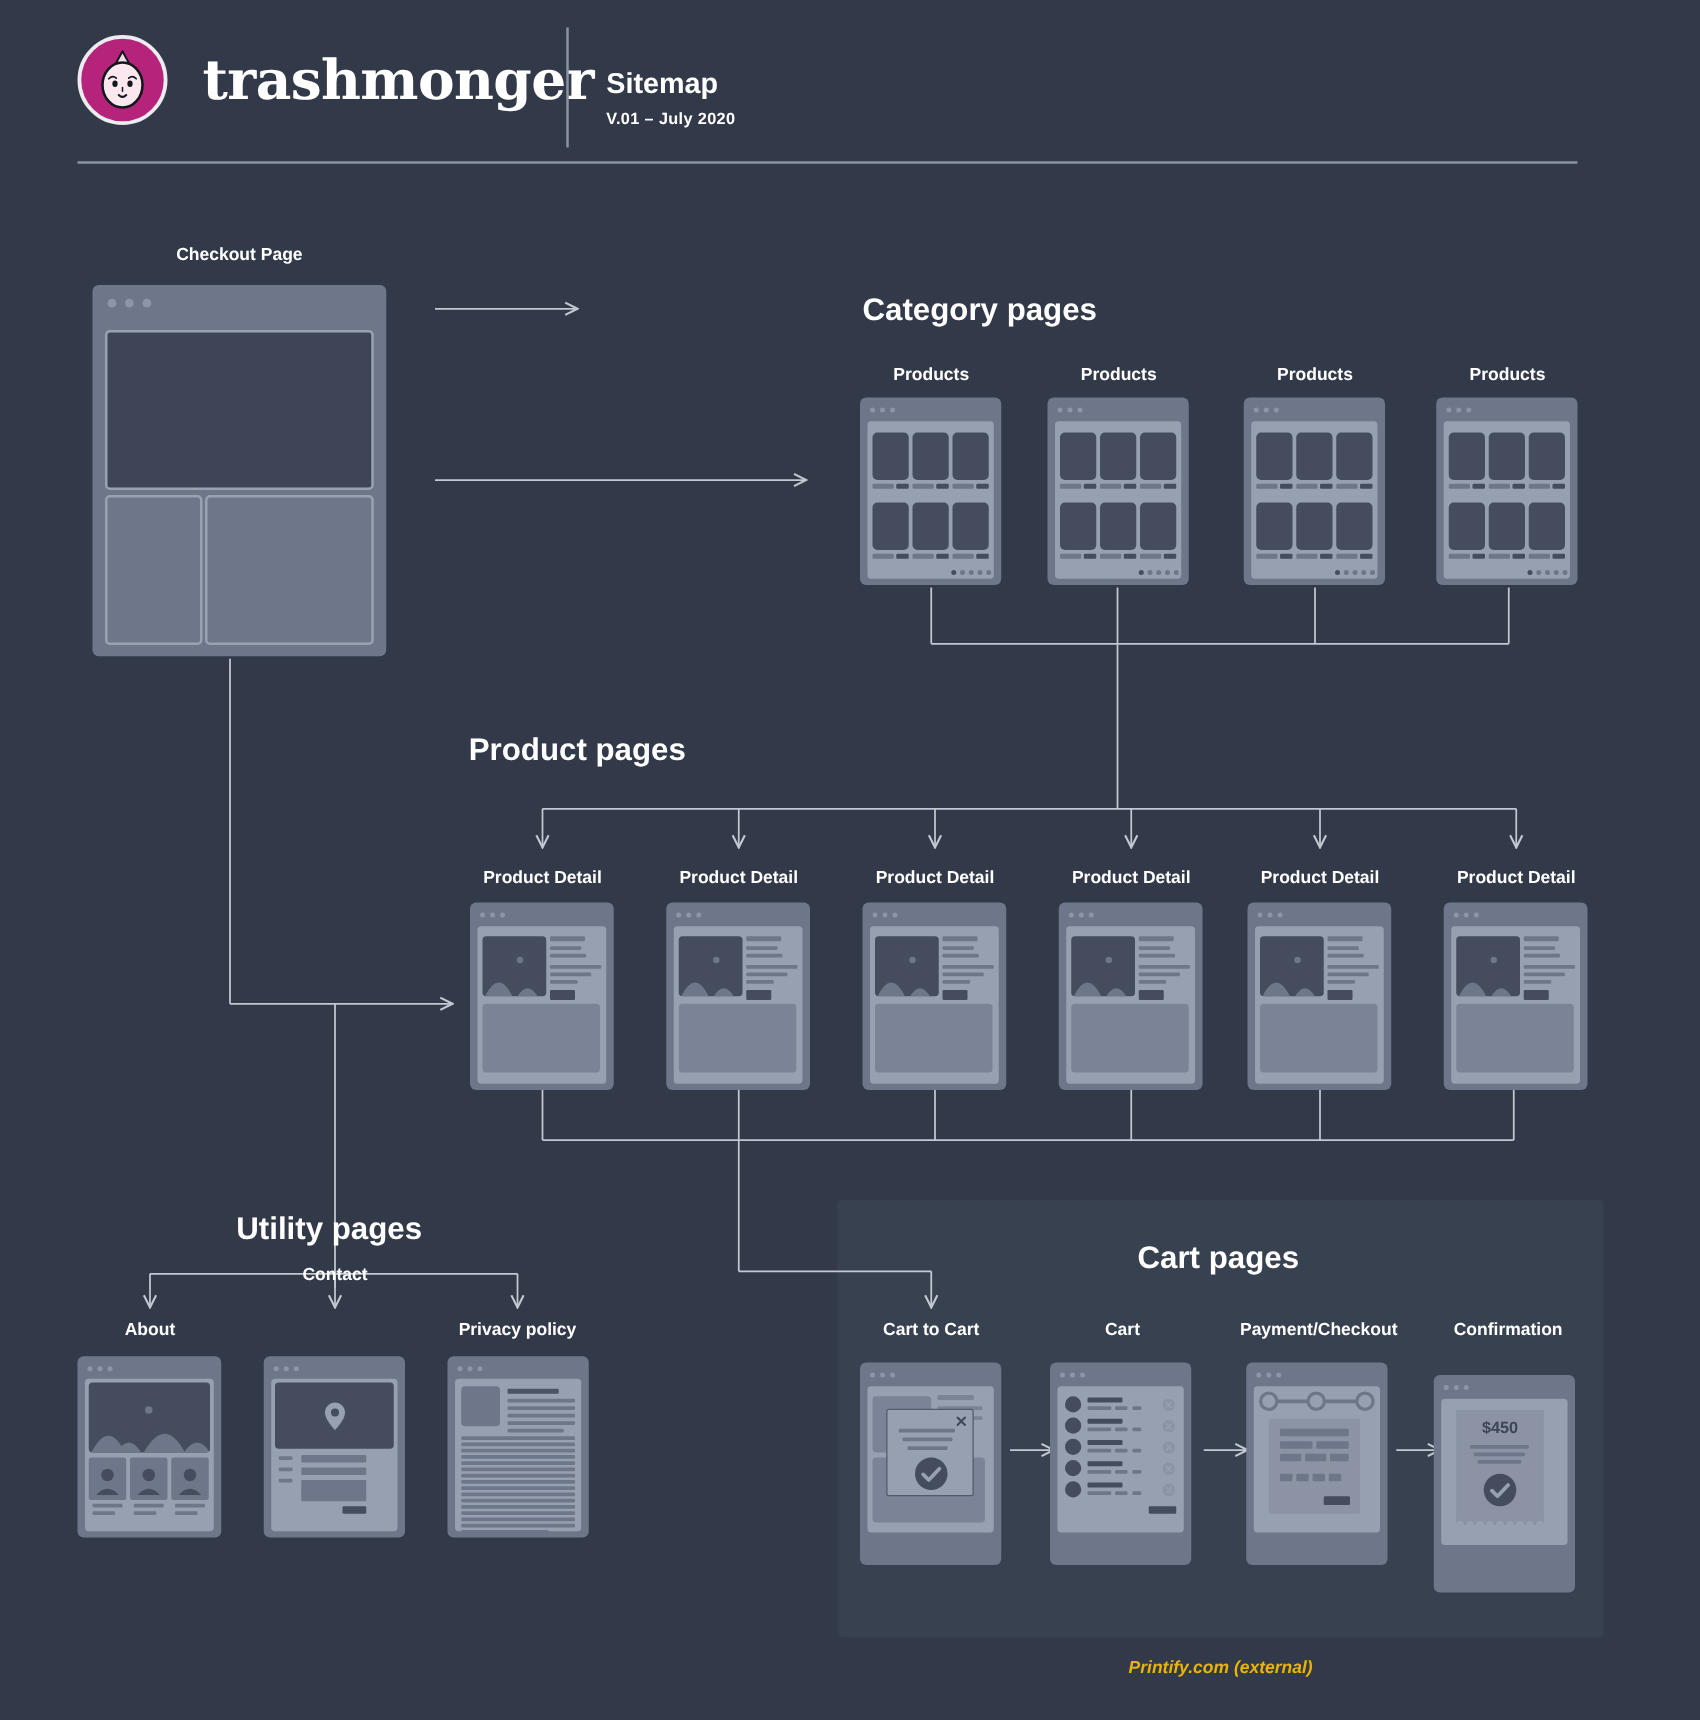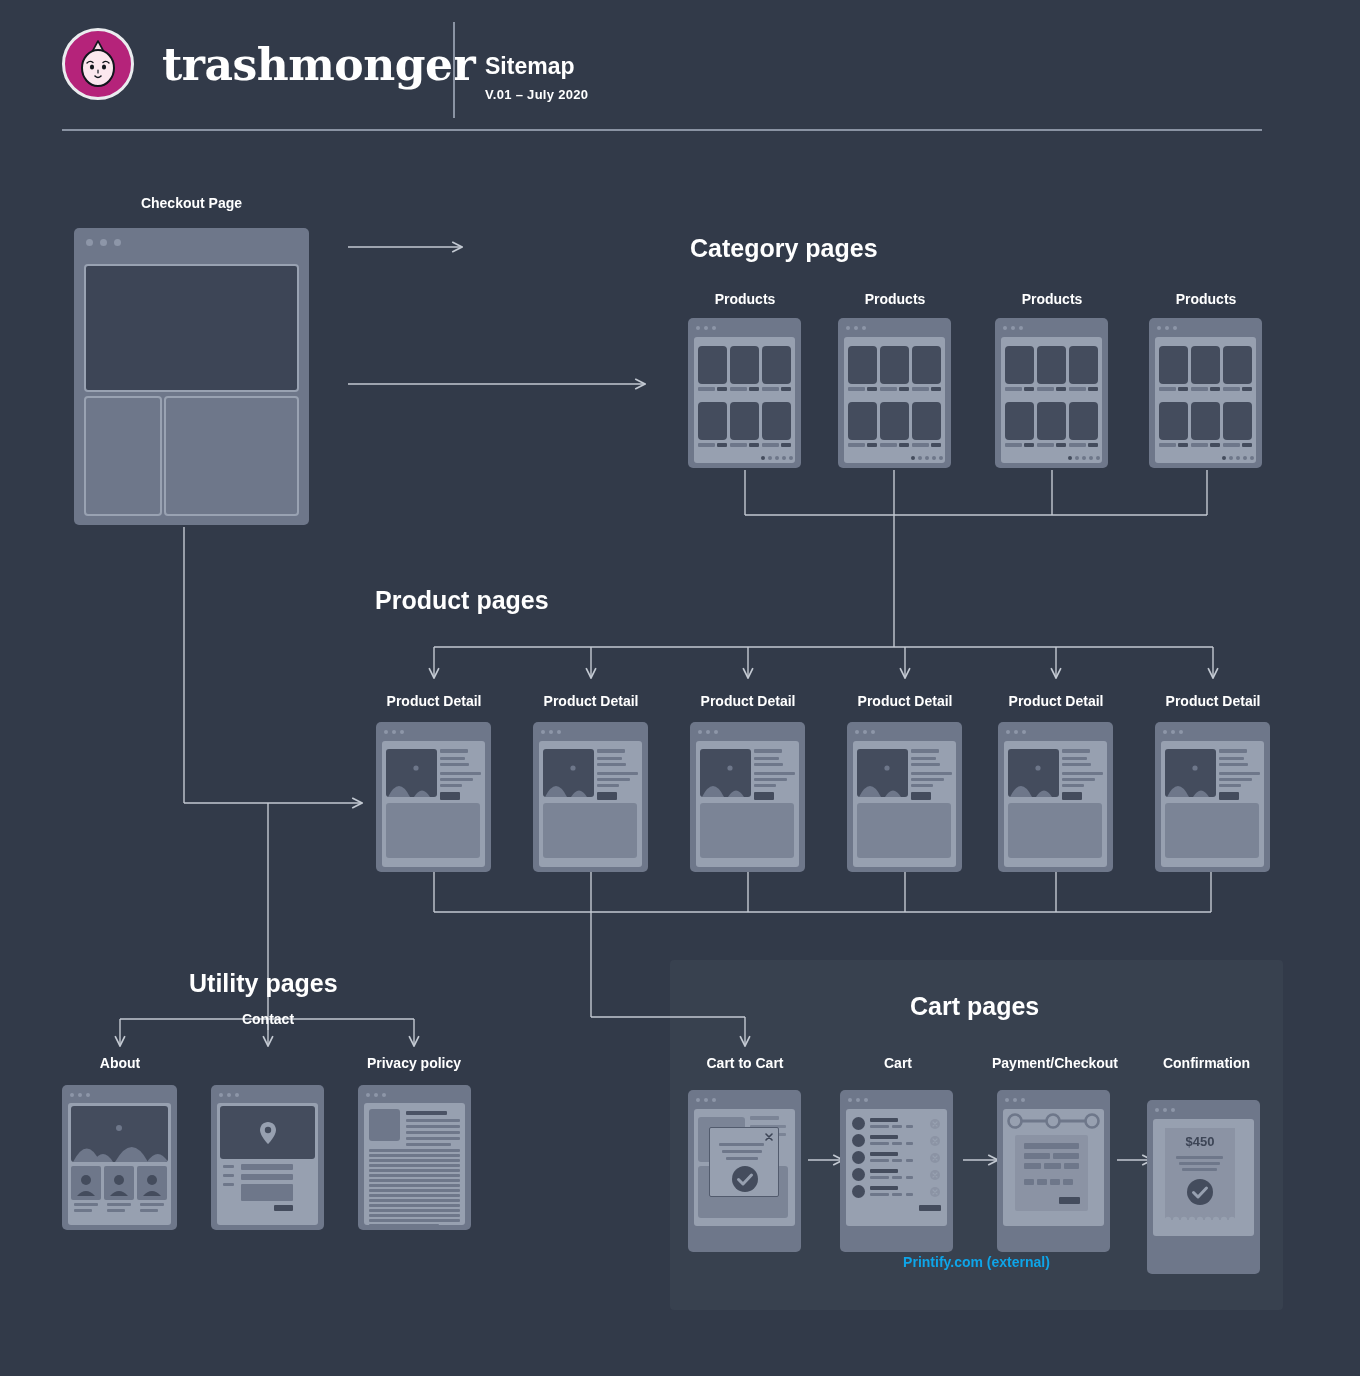--- a/index.html
+++ b/index.html
@@ -35,22 +35,22 @@
   .node-label{ position:absolute; color:#ffffff; font-size:14px; font-weight:bold; white-space:nowrap; text-align:center; }
 
   
   #wires{ position:absolute; left:0; top:0; width:1360px; height:1376px; pointer-events:none; }
 
   
   #cart-panel{
     position:absolute; left:670px; top:960px; width:613px; height:350px;
     background:#38414f; border-radius:4px;
   }
-  #printify-note{ position:absolute; left:670px; top:1254px; width:613px;
-    text-align:center; color:#0ea5e9; font-size:14px; font-weight:bold; }
+  #printify-note{ position:absolute; left:670px; top:1325px; width:613px;
+    text-align:center; color:#eab308; font-size:14px; font-weight:bold;font-style:italic; }
 
   
   #instagram-box{
     position:absolute; left:480px; top:225px; width:114px; height:110px;
     background:#38414f; border-radius:3px;
   }
   #instagram-label{ position:absolute; left:0; top:15px; width:114px; text-align:center;
      color:#ffffff; font-size:14px; font-weight:bold; }
   #instagram-glyph{ position:absolute; left:37px; top:48px; width:40px; height:40px; }
 

